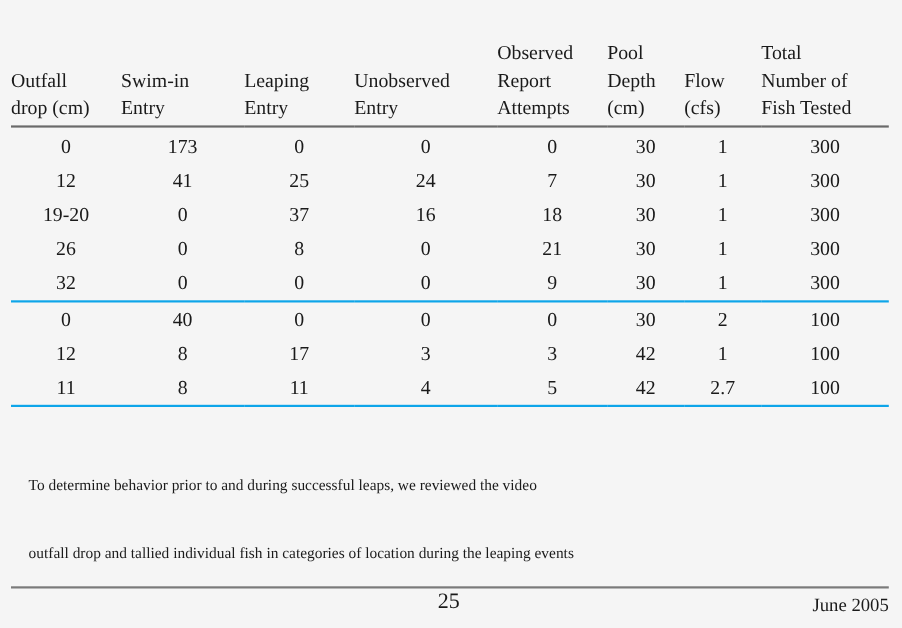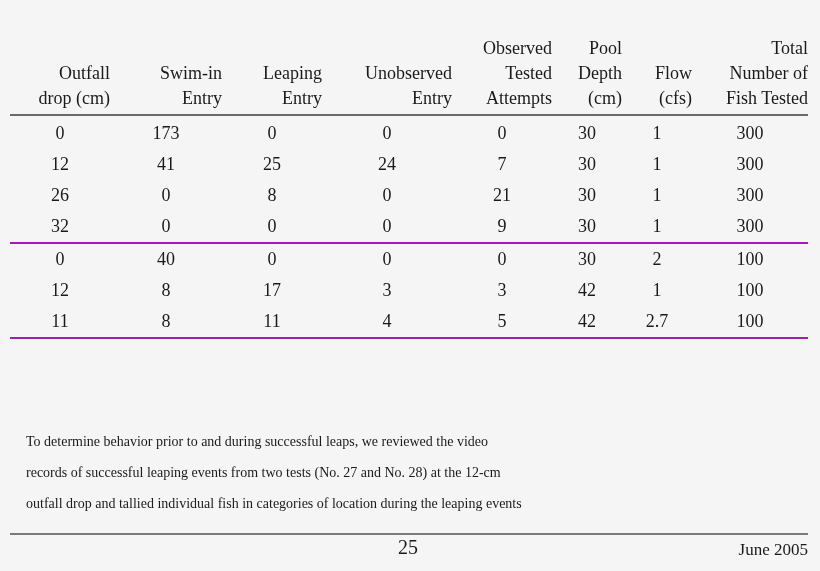--- a/index.html
+++ b/index.html
@@ -22,34 +22,34 @@
       width: 798px;
     }
     table {
       border-collapse: collapse;
       width: 798px;
       table-layout: fixed;
       font-size: 18px;
     }
     th {
       font-weight: normal;
-      text-align: right;
+      text-align: left;
       vertical-align: bottom;
       line-height: 25px;
       padding: 0 0 3px 0;
       border-bottom: 2px solid #6a6a6a;
     }
     td {
       text-align: center;
       height: 31px;
       padding: 0;
       line-height: 31px;
     }
     tr.group-end td {
-      border-bottom: 2px solid #a21caf;
+      border-bottom: 2px solid #0ea5e9;
     }
     tbody tr.first-row td {
       padding-top: 2px;
     }
     .paragraph {
       position: absolute;
       left: 10px;
       top: 410px;
       width: 800px;
       font-size: 14px;
@@ -112,21 +112,21 @@
         <th>
           <div>Leaping</div>
           <div>Entry</div>
         </th>
         <th>
           <div>Unobserved</div>
           <div>Entry</div>
         </th>
         <th>
           <div>Observed</div>
-          <div>Tested</div>
+          <div>Report</div>
           <div>Attempts</div>
         </th>
         <th>
           <div>Pool</div>
           <div>Depth</div>
           <div>(cm)</div>
         </th>
         <th>
           <div>Flow</div>
           <div>(cfs)</div>
@@ -149,20 +149,30 @@
         <td>30</td>
         <td>1</td>
         <td>300</td>
       </tr>
       <tr>
         <td>12</td>
         <td>41</td>
         <td>25</td>
         <td>24</td>
         <td>7</td>
+        <td>30</td>
+        <td>1</td>
+        <td>300</td>
+      </tr>
+      <tr>
+        <td>19-20</td>
+        <td>0</td>
+        <td>37</td>
+        <td>16</td>
+        <td>18</td>
         <td>30</td>
         <td>1</td>
         <td>300</td>
       </tr>
       <tr>
         <td>26</td>
         <td>0</td>
         <td>8</td>
         <td>0</td>
         <td>21</td>
@@ -210,20 +220,20 @@
         <td>42</td>
         <td>2.7</td>
         <td>100</td>
       </tr>
     </tbody>
   </table>
 </div>
 
 <p class="paragraph">
   <span>To determine behavior prior to and during successful leaps, we reviewed the video</span><br>
-  <span>records of successful leaping events from two tests (No. 27 and No. 28) at the 12-cm</span><br>
+  <br>
   <span>outfall drop and tallied individual fish in categories of location during the leaping events</span>
 </p>
 
 <div class="footer-rule"></div>
 <div class="footer-left">Final Report</div>
 <div class="footer-center">25</div>
 <div class="footer-right">June 2005</div>
 
 </body></html>

